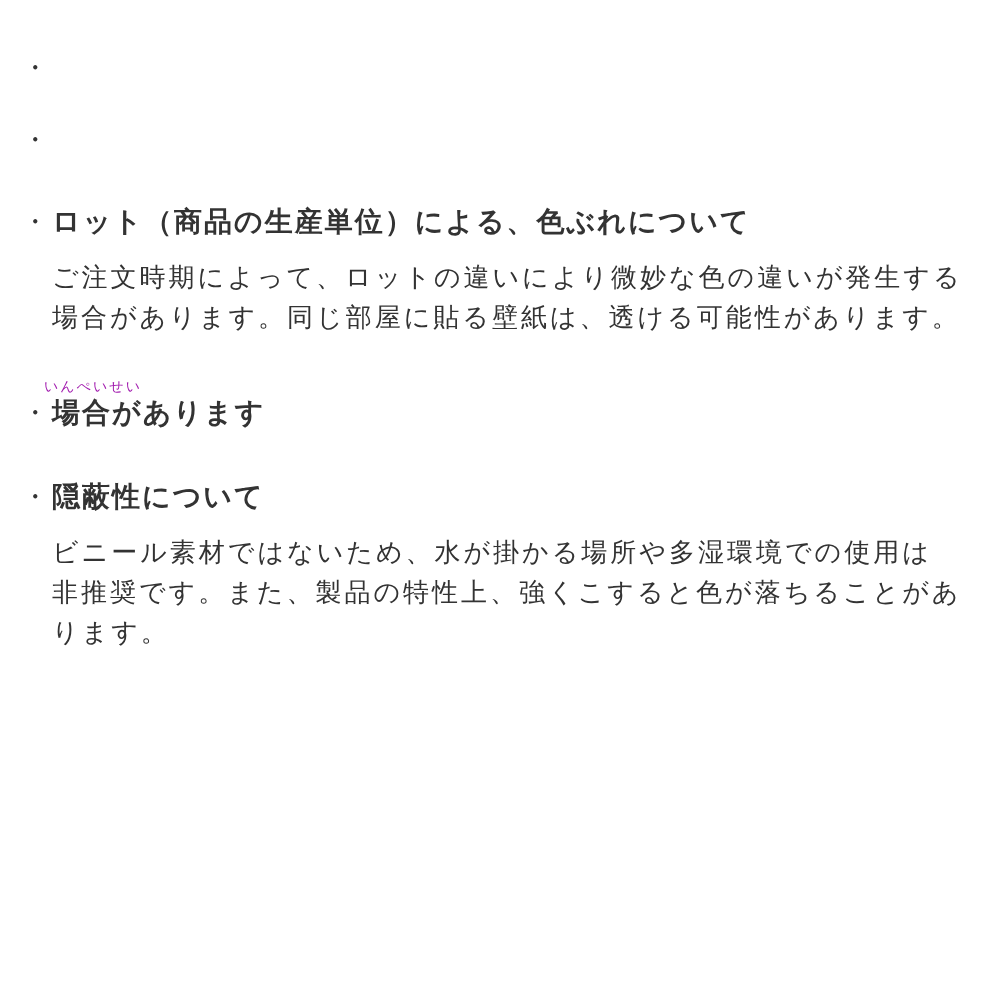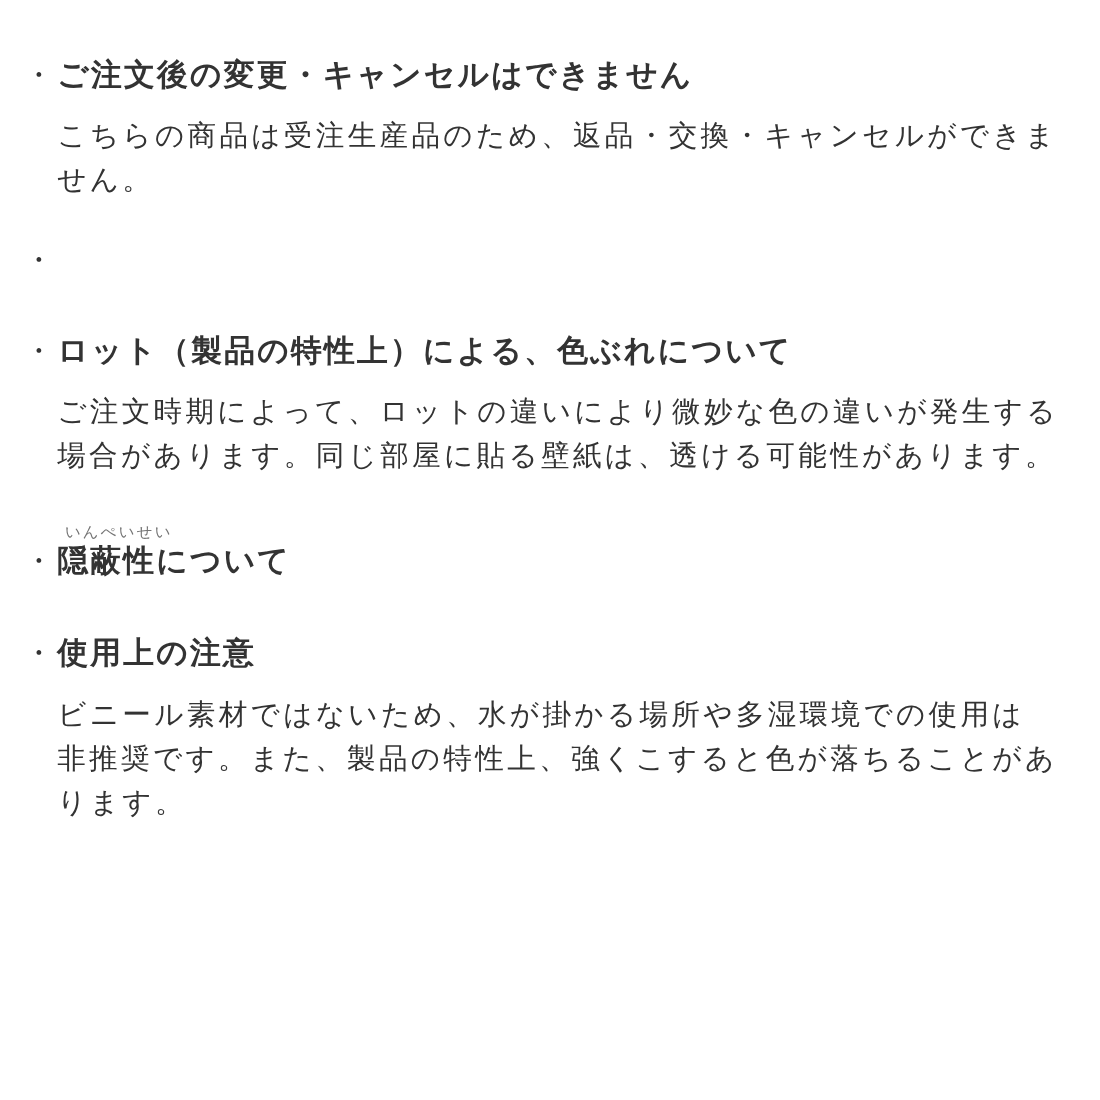--- a/index.html
+++ b/index.html
@@ -38,26 +38,26 @@
     width: 32px;
     text-align: center;
     font-weight: 700;
     font-size: 22px;
     line-height: 36px;
   }
   .heading-text {
     white-space: pre-line;
   }
   .furigana {
-    margin-left: 39px;
+    margin-left: 24px;
     font-size: 14px;
     line-height: 18px;
     letter-spacing: 2px;
     font-weight: 400;
-    color: #737373;
+    color: #a21caf;
   }
   .body-text {
     margin: 17px 0 0 32px;
     font-size: 26px;
     line-height: 40px;
     letter-spacing: 3px;
     white-space: pre-line;
     color: #333333;
   }
   
@@ -67,52 +67,49 @@
   #section-usage           { margin-top: 48px; }
 </style>
 </head>
 <body>
 
 <div class="page">
 
   <section class="section" id="section-cancellation">
     <div class="heading-row">
       <span class="bullet">・</span>
-      <span class="heading-text">ご注文後の変更・キャンセルはできません</span>
     </div>
-    <p class="body-text">こちらの商品は受注生産品のため、返品・交換・キャンセルができま
-せん。</p>
   </section>
 
   <section class="section" id="section-color-texture">
     <div class="heading-row">
       <span class="bullet">・</span>
     </div>
   </section>
 
   <section class="section" id="section-lot">
     <div class="heading-row">
       <span class="bullet">・</span>
-      <span class="heading-text">ロット（製品の特性上）による、色ぶれについて</span>
+      <span class="heading-text">ロット（商品の生産単位）による、色ぶれについて</span>
     </div>
     <p class="body-text">ご注文時期によって、ロットの違いにより微妙な色の違いが発生する
 場合があります。同じ部屋に貼る壁紙は、透ける可能性があります。</p>
   </section>
 
   <section class="section" id="section-concealment">
     <div class="furigana">いんぺいせい</div>
     <div class="heading-row">
       <span class="bullet">・</span>
-      <span class="heading-text">隠蔽性について</span>
+      <span class="heading-text">場合があります</span>
     </div>
   </section>
 
   <section class="section" id="section-usage">
     <div class="heading-row">
       <span class="bullet">・</span>
-      <span class="heading-text">使用上の注意</span>
+      <span class="heading-text">隠蔽性について</span>
     </div>
     <p class="body-text">ビニール素材ではないため、水が掛かる場所や多湿環境での使用は
 非推奨です。また、製品の特性上、強くこすると色が落ちることがあ
 ります。</p>
   </section>
 
 </div>
 
 </body></html>

